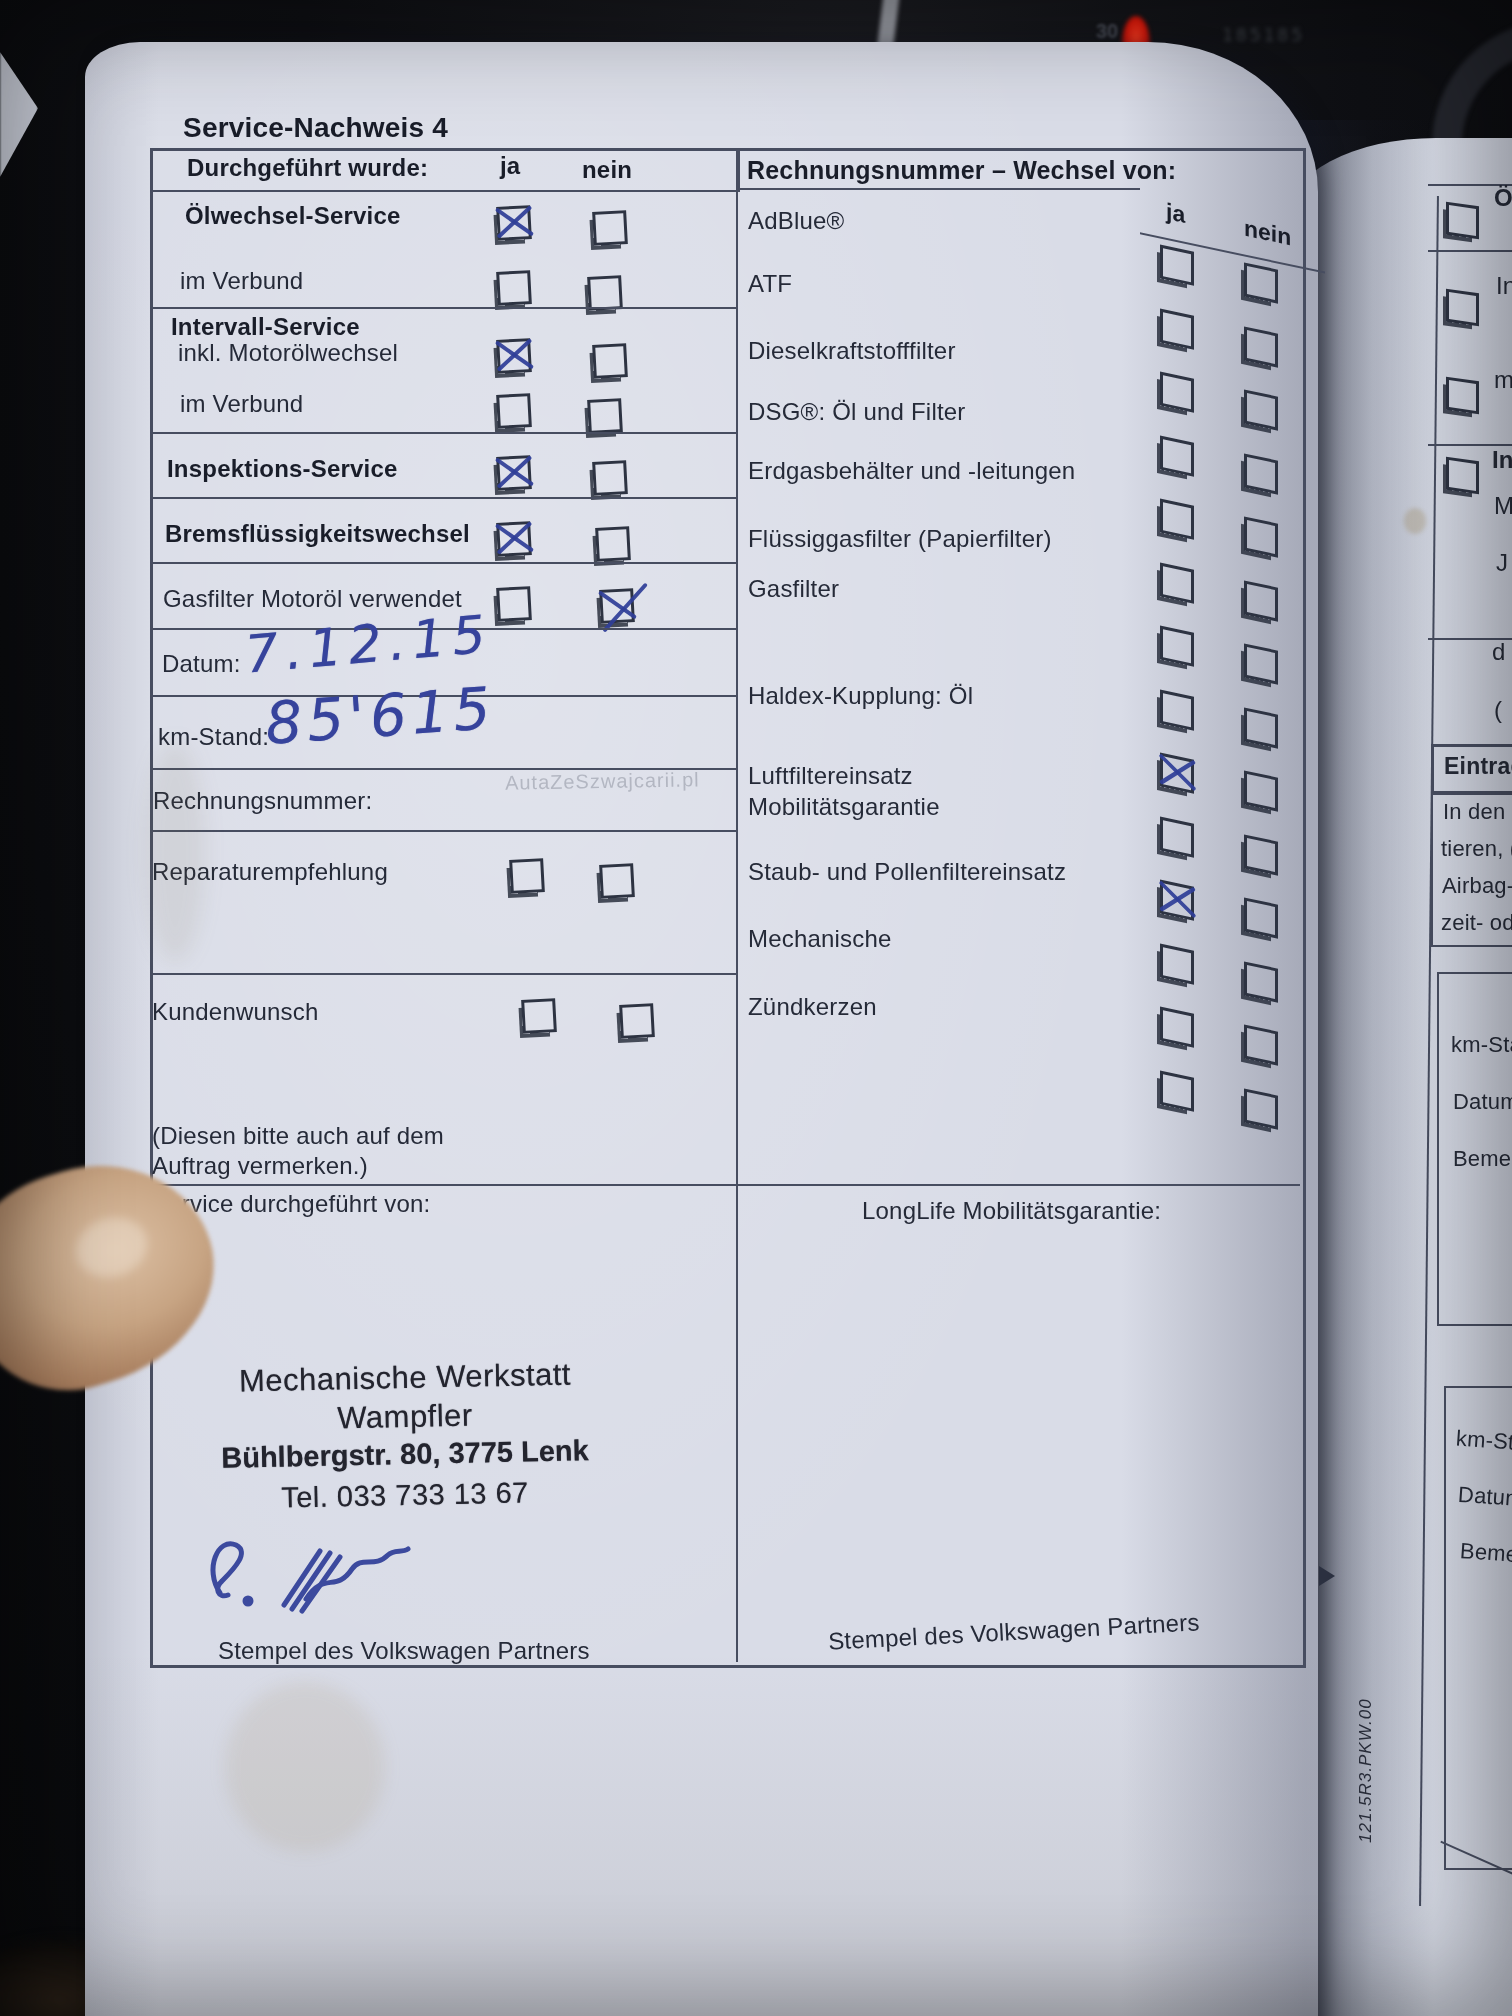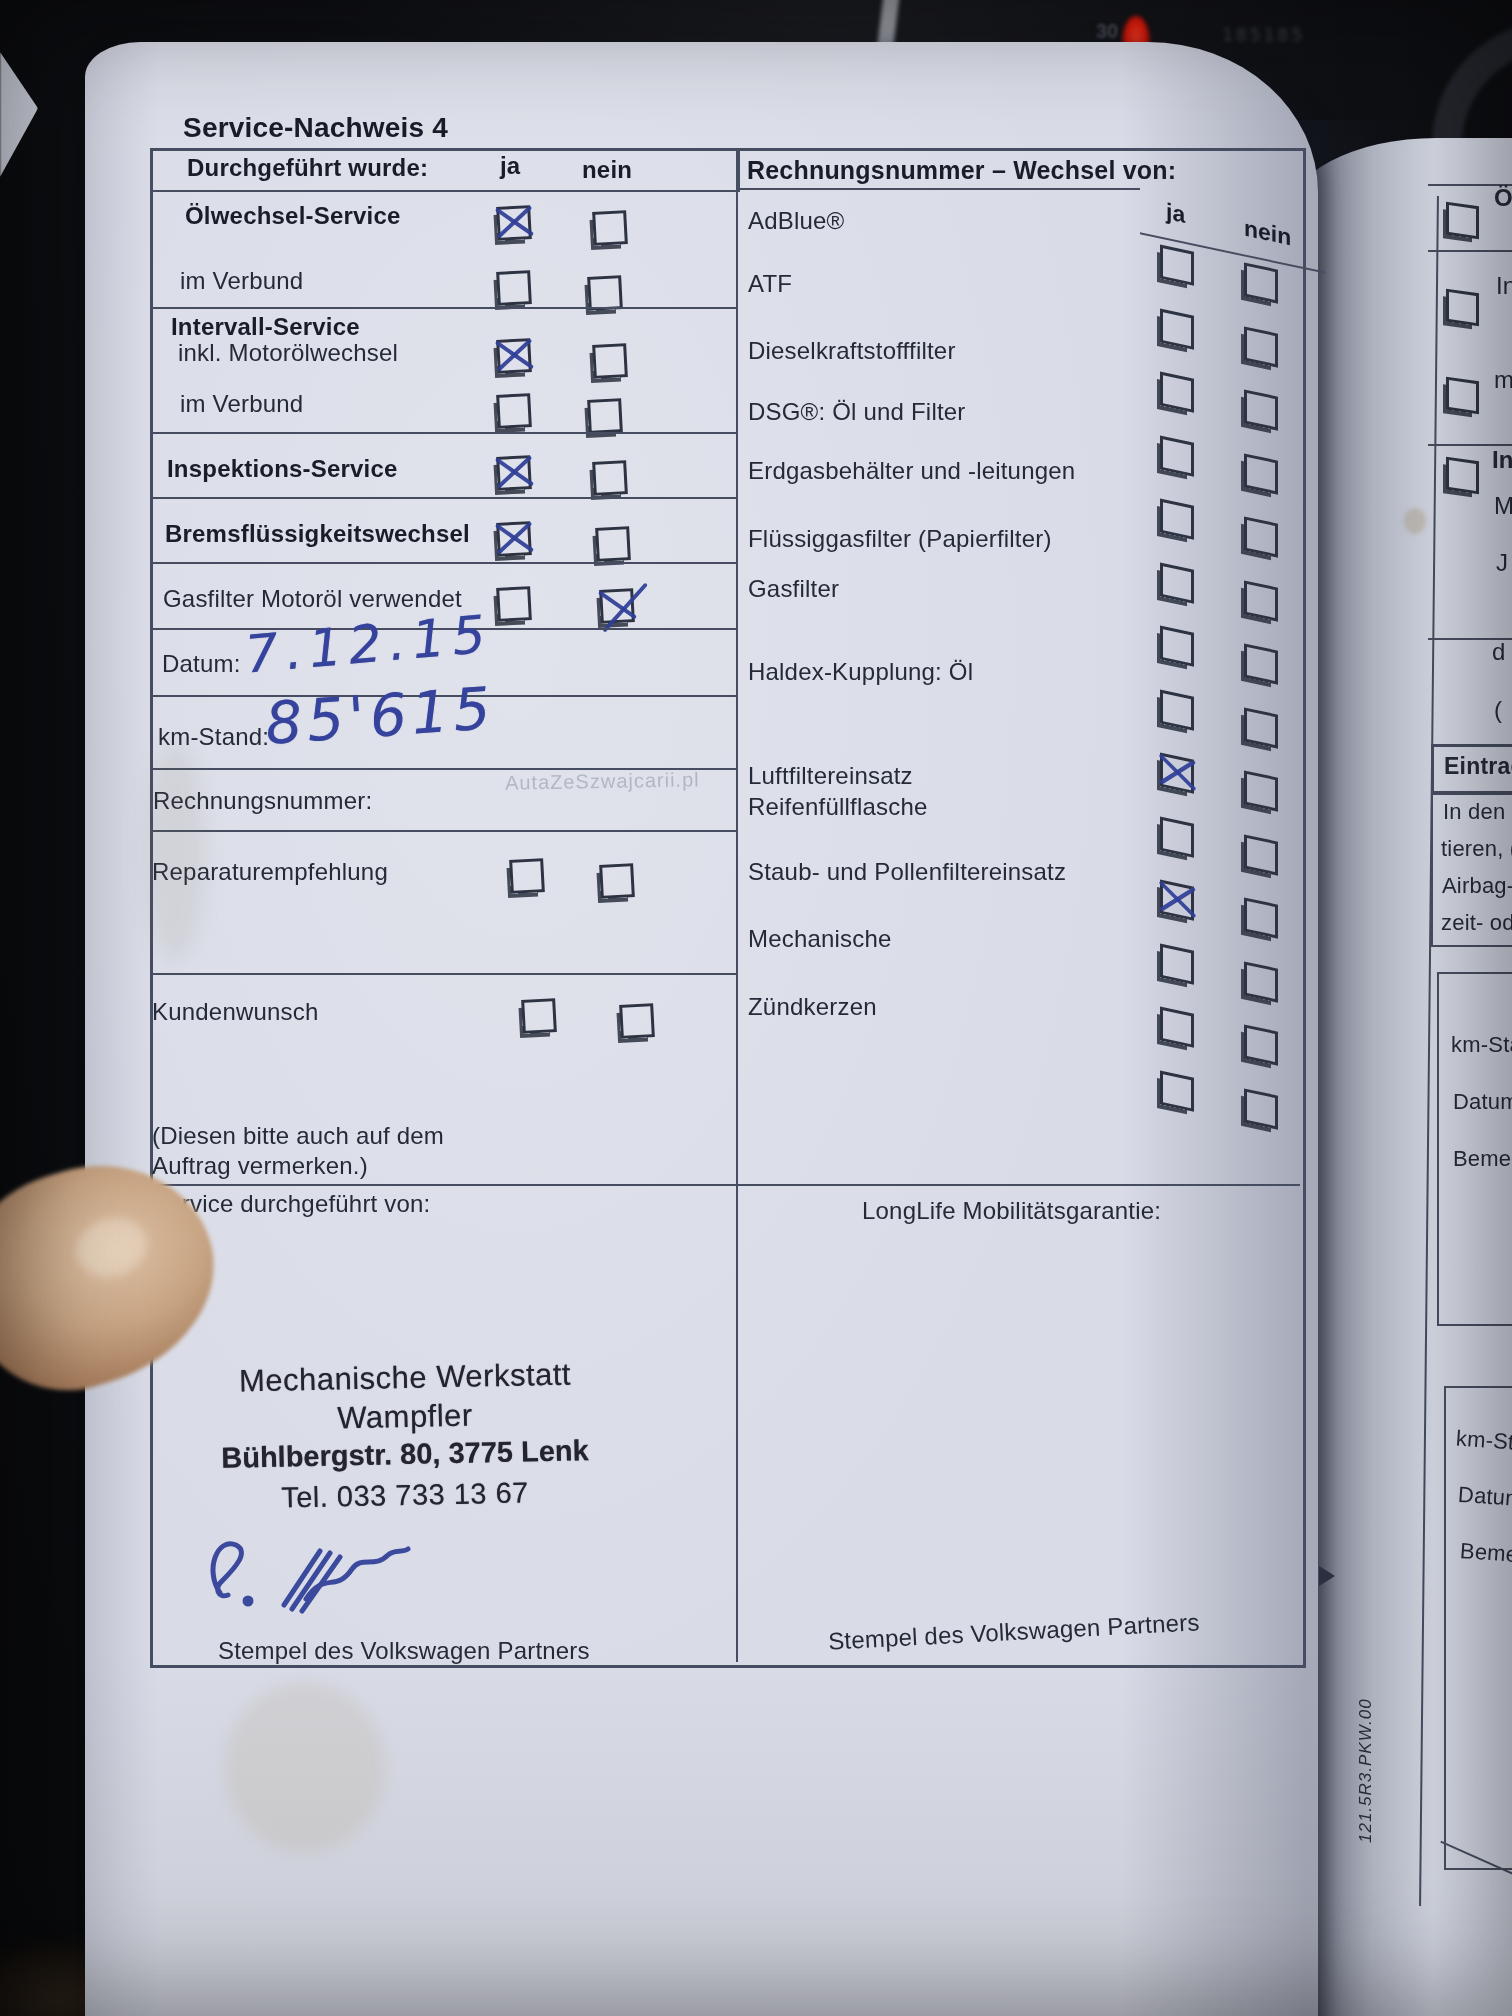--- a/index.html
+++ b/index.html
@@ -220,23 +220,23 @@
     <span class="lbl" style="left:133px;top:1595px">Stempel des Volkswagen Partners</span>
 
     <span class="lbl b" style="left:662px;top:114px;font-size:25px">Rechnungsnummer – Wechsel von:</span>
     <span class="lbl" style="left:663px;top:165px">AdBlue®</span>
     <span class="lbl" style="left:663px;top:228px">ATF</span>
     <span class="lbl" style="left:663px;top:295px">Dieselkraftstofffilter</span>
     <span class="lbl" style="left:663px;top:356px">DSG®: Öl und Filter</span>
     <span class="lbl" style="left:663px;top:415px">Erdgasbehälter und -leitungen</span>
     <span class="lbl" style="left:663px;top:483px">Flüssiggasfilter (Papierfilter)</span>
     <span class="lbl" style="left:663px;top:533px">Gasfilter</span>
-    <span class="lbl" style="left:663px;top:616px">Haldex-Kupplung: Öl</span>
+    <span class="lbl" style="left:663px;top:640px">Haldex-Kupplung: Öl</span>
     <span class="lbl" style="left:663px;top:720px">Luftfiltereinsatz</span>
-    <span class="lbl" style="left:663px;top:751px">Reifenfüllflasche</span>
+    <span class="lbl" style="left:663px;top:751px">Mobilitätsgarantie</span>
     <span class="lbl" style="left:663px;top:816px">Staub- und Pollenfiltereinsatz</span>
     <span class="lbl" style="left:663px;top:883px">Mechanische</span>
     <span class="lbl" style="left:663px;top:951px">Zündkerzen</span>
 
     <div id="zgrid">
       <span class="hdr" style="left:18px;top:4px">ja</span>
       <span class="hdr" style="left:96px;top:4px">nein</span>
       <div class="line" style="left:-8px;top:44px;width:185px"></div>
     <span class="cb rcb" style="left: 12px; top: 52px;"></span>
         <span class="cb rcb" style="left: 96px; top: 52px;"></span>

